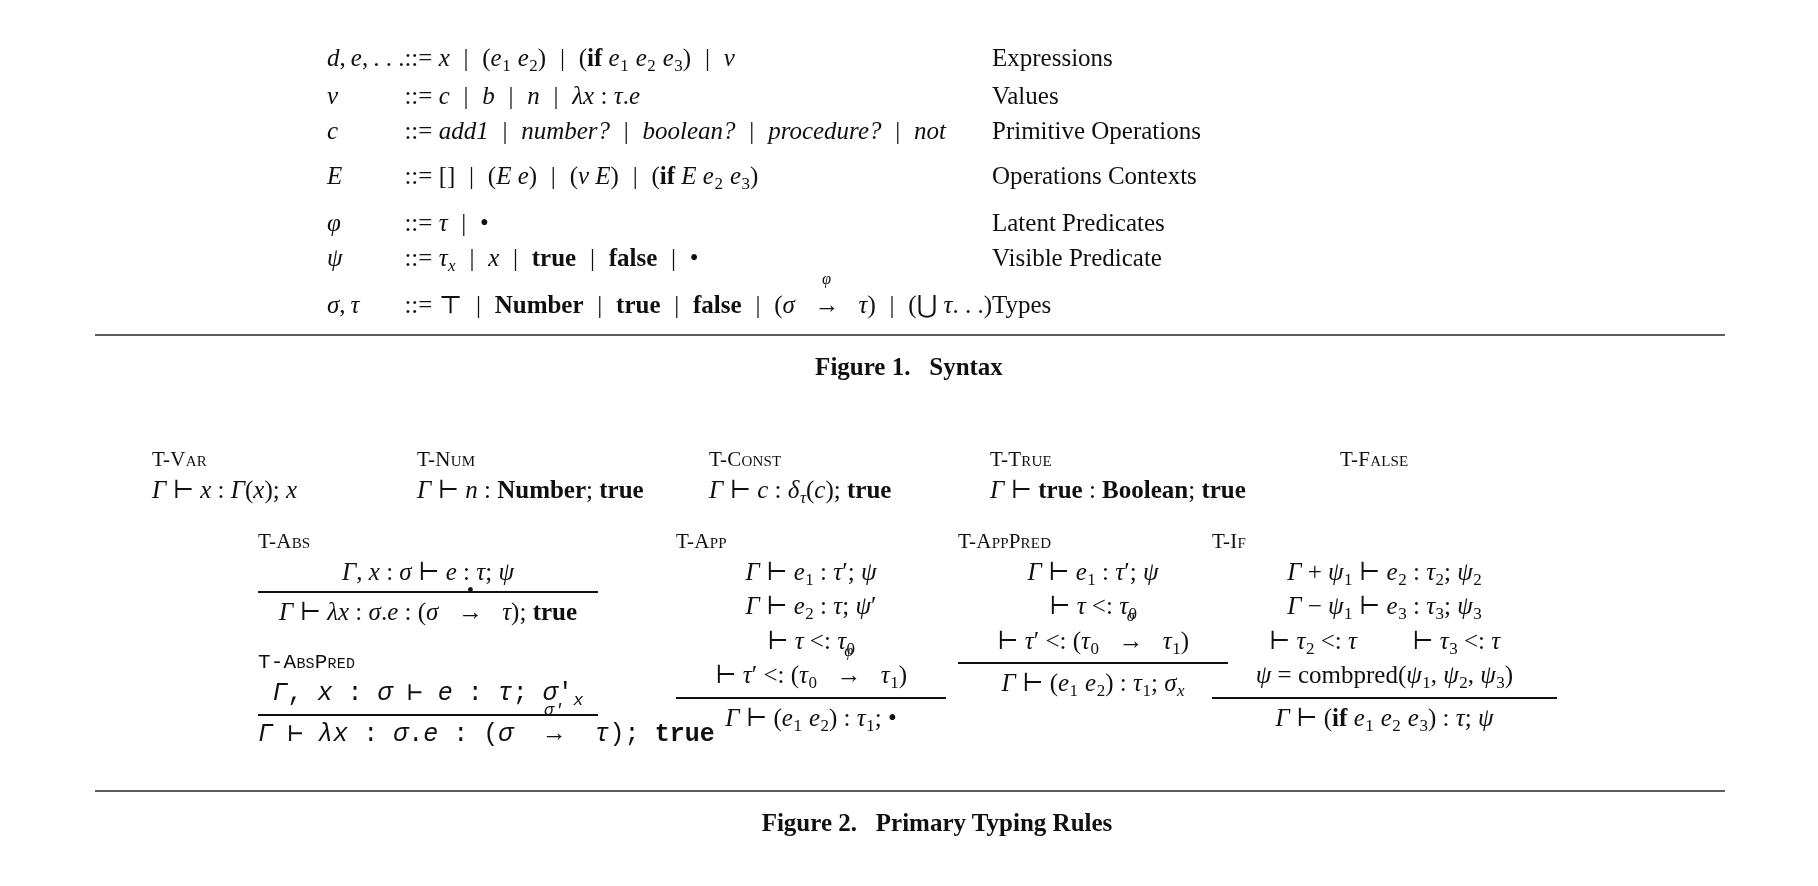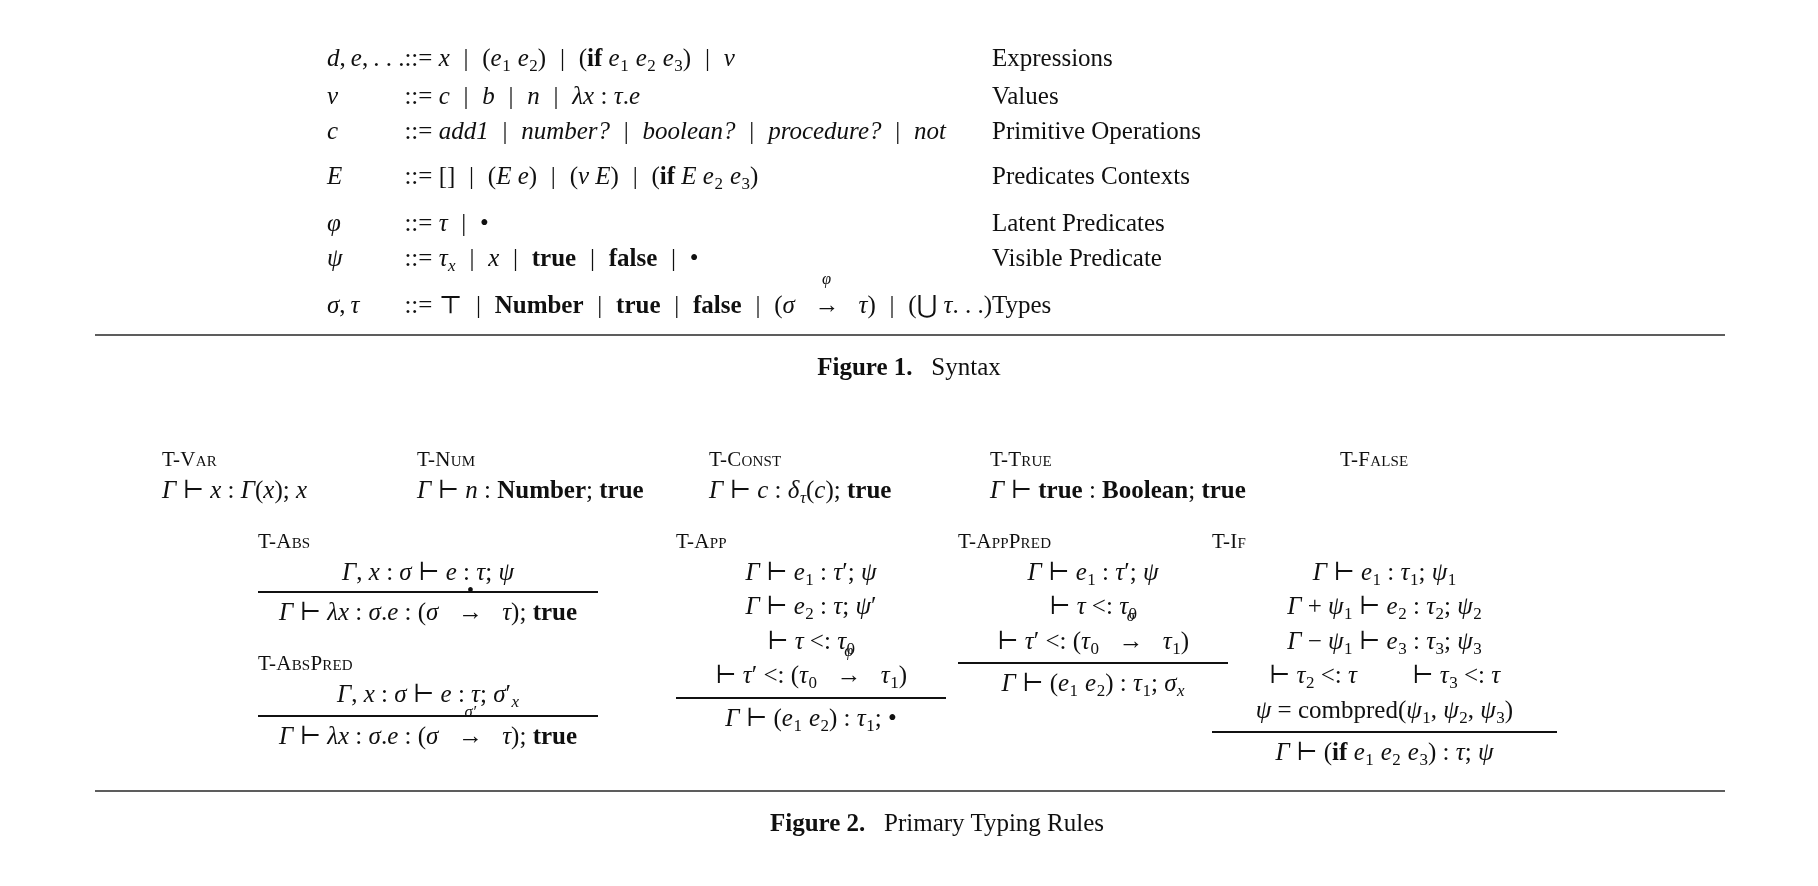--- a/index.html
+++ b/index.html
@@ -104,21 +104,21 @@
     border-top: 2px solid #5d5d5d;
     margin: 0;
   }
   .caption {
     position: absolute;
     width: 1818px;
     text-align: center;
     font-size: 25px;
   }
   .caption .cap-label { font-weight: bold; }
-  .caption .cap-text  { font-weight: normal; }
+  .caption .cap-text  { font-weight: bold; }
 
   
   .fig2 { position: absolute; left: 0; top: 0; width: 1818px; }
 
   .rulebox {
     position: absolute;
     font-size: 25px;
     line-height: 1.28;
   }
   .rulename {
@@ -193,21 +193,21 @@
         </tr>
 
         <tr class="rgap">
           <td class="g-nt"><span class="mi">E</span></td>
           <td class="g-def">
             <span class="mr">::=</span> <span class="mr">[]</span>
             <span class="bar">|</span> <span class="mr">(</span><span class="mi">E</span> <span class="mi">e</span><span class="mr">)</span>
             <span class="bar">|</span> <span class="mr">(</span><span class="mi">v</span> <span class="mi">E</span><span class="mr">)</span>
             <span class="bar">|</span> <span class="mr">(</span><span class="mb">if</span> <span class="mi">E</span> <span class="mi">e</span><span class="subu">2</span><span class="sp"></span><span class="mi">e</span><span class="subu">3</span><span class="mr">)</span>
           </td>
-          <td class="g-name">Predicates Contexts</td>
+          <td class="g-name">Operations Contexts</td>
         </tr>
 
         <tr class="rgap">
           <td class="g-nt"><span class="mi">φ</span></td>
           <td class="g-def">
             <span class="mr">::=</span> <span class="mi">τ</span>
             <span class="bar">|</span> <span class="mr">•</span>
           </td>
           <td class="g-name">Latent Predicates</td>
         </tr>
@@ -244,21 +244,21 @@
 
   <hr class="fig-rule" style="top:334px;">
   <div class="caption" style="top:353px;">
     <span class="cap-label">Figure 1.</span>
     &nbsp;
     <span class="cap-text">Syntax</span>
   </div>
 
   <div class="fig2">
 
-    <div class="rulebox" style="left:162px; top:446px;">
+    <div class="rulebox" style="left:152px; top:446px;">
       <div class="rulename">T-Var</div>
       <div class="judgement">
         <span class="mi">Γ</span> <span class="mr">⊢</span> <span class="mi">x</span> <span class="mr">:</span> <span class="mi">Γ</span><span class="mr">(</span><span class="mi">x</span><span class="mr">)</span><span class="mr">;</span> <span class="mi">x</span>
       </div>
     </div>
 
     <div class="rulebox" style="left:417px; top:446px;">
       <div class="rulename">T-Num</div>
       <div class="judgement">
         <span class="mi">Γ</span> <span class="mr">⊢</span> <span class="mi">n</span> <span class="mr">:</span> <span class="mb">Number</span><span class="mr">;</span> <span class="mb">true</span>
@@ -291,21 +291,21 @@
         </span>
       </div>
       <div class="inferline"></div>
       <div class="conclusion">
         <span class="mi">Γ</span> <span class="mr">⊢</span> <span class="mi">λx</span> <span class="mr">:</span> <span class="mi">σ</span><span class="mr">.</span><span class="mi">e</span> <span class="mr">:</span> <span class="mr">(</span><span class="mi">σ</span>
         <span class="larrow"><span class="lbl dot">•</span><span class="shaft">→</span></span>
         <span class="mi">τ</span><span class="mr">)</span><span class="mr">;</span> <span class="mb">true</span>
       </div>
     </div>
 
-    <div class="rulebox" style="left:258px; top:650px; width:340px;">
+    <div class="rulebox" style="left:258px; top:650px; width:340px;font-family:Liberation Mono, monospace;">
       <div class="rulename">T-AbsPred</div>
       <div class="premises">
         <span class="prem">
           <span class="mi">Γ</span><span class="mr">,</span> <span class="mi">x</span> <span class="mr">:</span> <span class="mi">σ</span> <span class="mr">⊢</span> <span class="mi">e</span> <span class="mr">:</span> <span class="mi">τ</span><span class="mr">;</span> <span class="mi">σ</span><span class="prime">′</span><span class="sub">x</span>
         </span>
       </div>
       <div class="inferline"></div>
       <div class="conclusion">
         <span class="mi">Γ</span> <span class="mr">⊢</span> <span class="mi">λx</span> <span class="mr">:</span> <span class="mi">σ</span><span class="mr">.</span><span class="mi">e</span> <span class="mr">:</span> <span class="mr">(</span><span class="mi">σ</span>
         <span class="larrow"><span class="lbl">σ′</span><span class="shaft">→</span></span>
@@ -354,23 +354,20 @@
       </div>
       <div class="inferline"></div>
       <div class="conclusion">
         <span class="mi">Γ</span> <span class="mr">⊢</span> <span class="mr">(</span><span class="mi">e</span><span class="subu">1</span><span class="sp"></span><span class="mi">e</span><span class="subu">2</span><span class="mr">)</span> <span class="mr">:</span> <span class="mi">τ</span><span class="subu">1</span><span class="mr">;</span> <span class="mi">σ</span><span class="sub">x</span>
       </div>
     </div>
 
     <div class="rulebox" style="left:1212px; top:528px; width:345px;">
       <div class="rulename">T-If</div>
       <div class="premises">
-        <span class="prem">
-          <span class="mi">Γ</span> <span class="mr">⊢</span> <span class="mi">e</span><span class="subu">1</span> <span class="mr">:</span> <span class="mi">τ</span><span class="subu">1</span><span class="mr">;</span> <span class="mi">ψ</span><span class="subu">1</span>
-        </span>
         <span class="prem">
           <span class="mi">Γ</span> <span class="mr">+</span> <span class="mi">ψ</span><span class="subu">1</span> <span class="mr">⊢</span> <span class="mi">e</span><span class="subu">2</span> <span class="mr">:</span> <span class="mi">τ</span><span class="subu">2</span><span class="mr">;</span> <span class="mi">ψ</span><span class="subu">2</span>
         </span>
         <span class="prem">
           <span class="mi">Γ</span> <span class="mr">−</span> <span class="mi">ψ</span><span class="subu">1</span> <span class="mr">⊢</span> <span class="mi">e</span><span class="subu">3</span> <span class="mr">:</span> <span class="mi">τ</span><span class="subu">3</span><span class="mr">;</span> <span class="mi">ψ</span><span class="subu">3</span>
         </span>
         <span class="prem">
           <span class="mr">⊢</span> <span class="mi">τ</span><span class="subu">2</span> <span class="mr">&lt;:</span> <span class="mi">τ</span>
           <span class="twocol"><span class="gapwide"></span></span>
           <span class="mr">⊢</span> <span class="mi">τ</span><span class="subu">3</span> <span class="mr">&lt;:</span> <span class="mi">τ</span>

